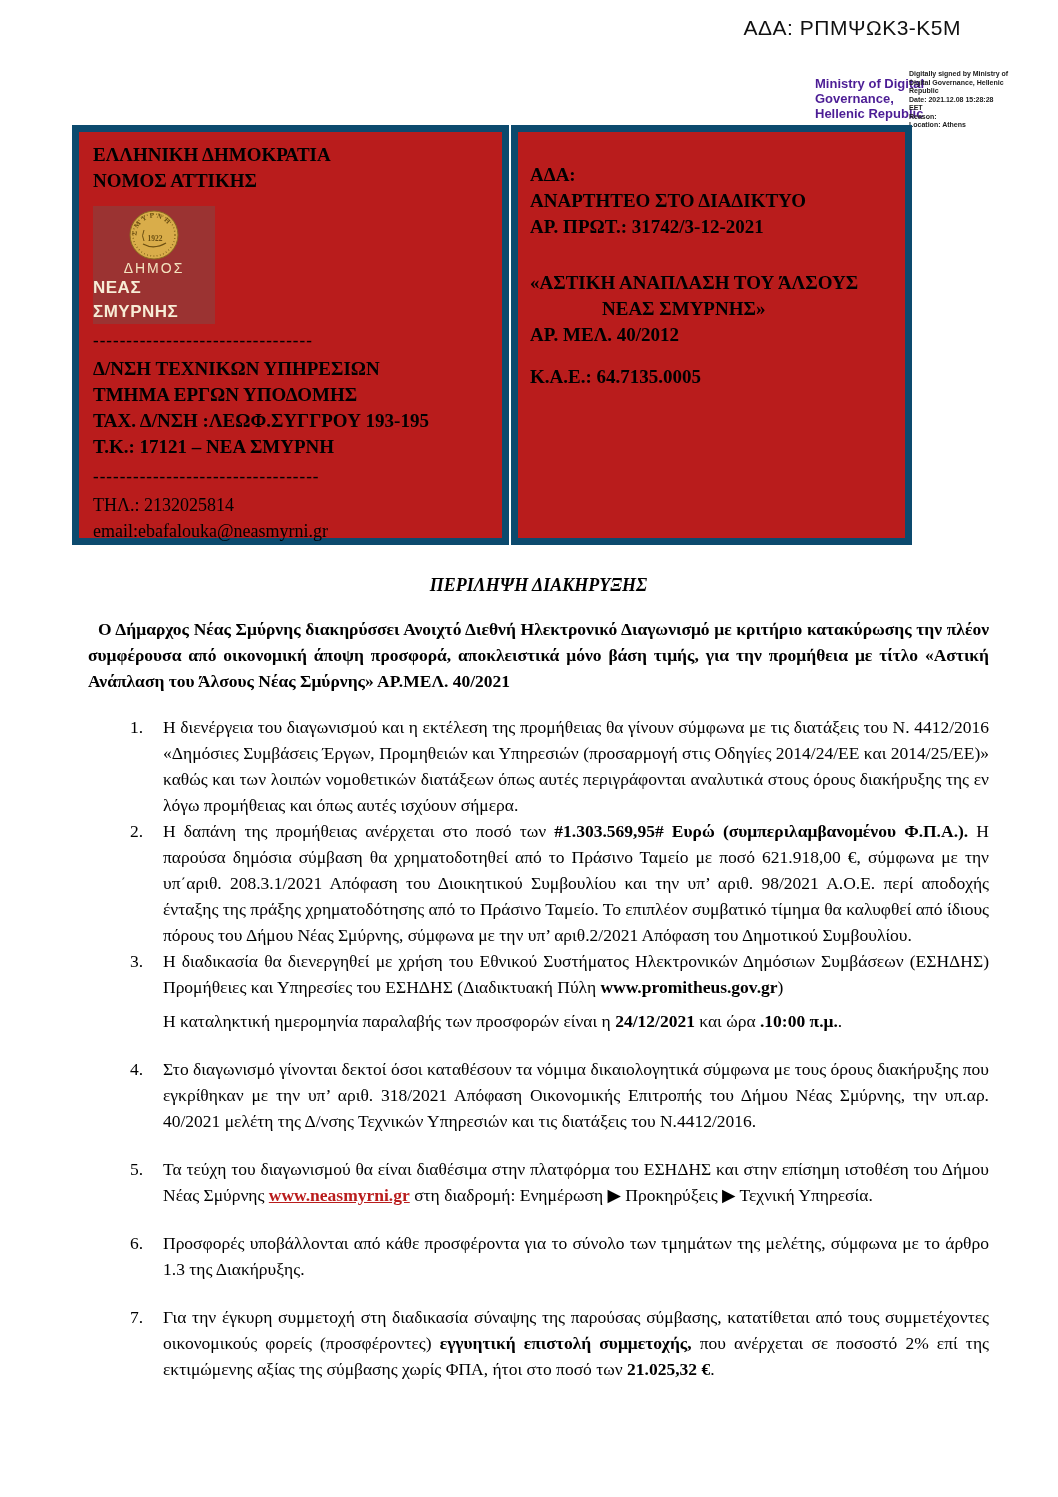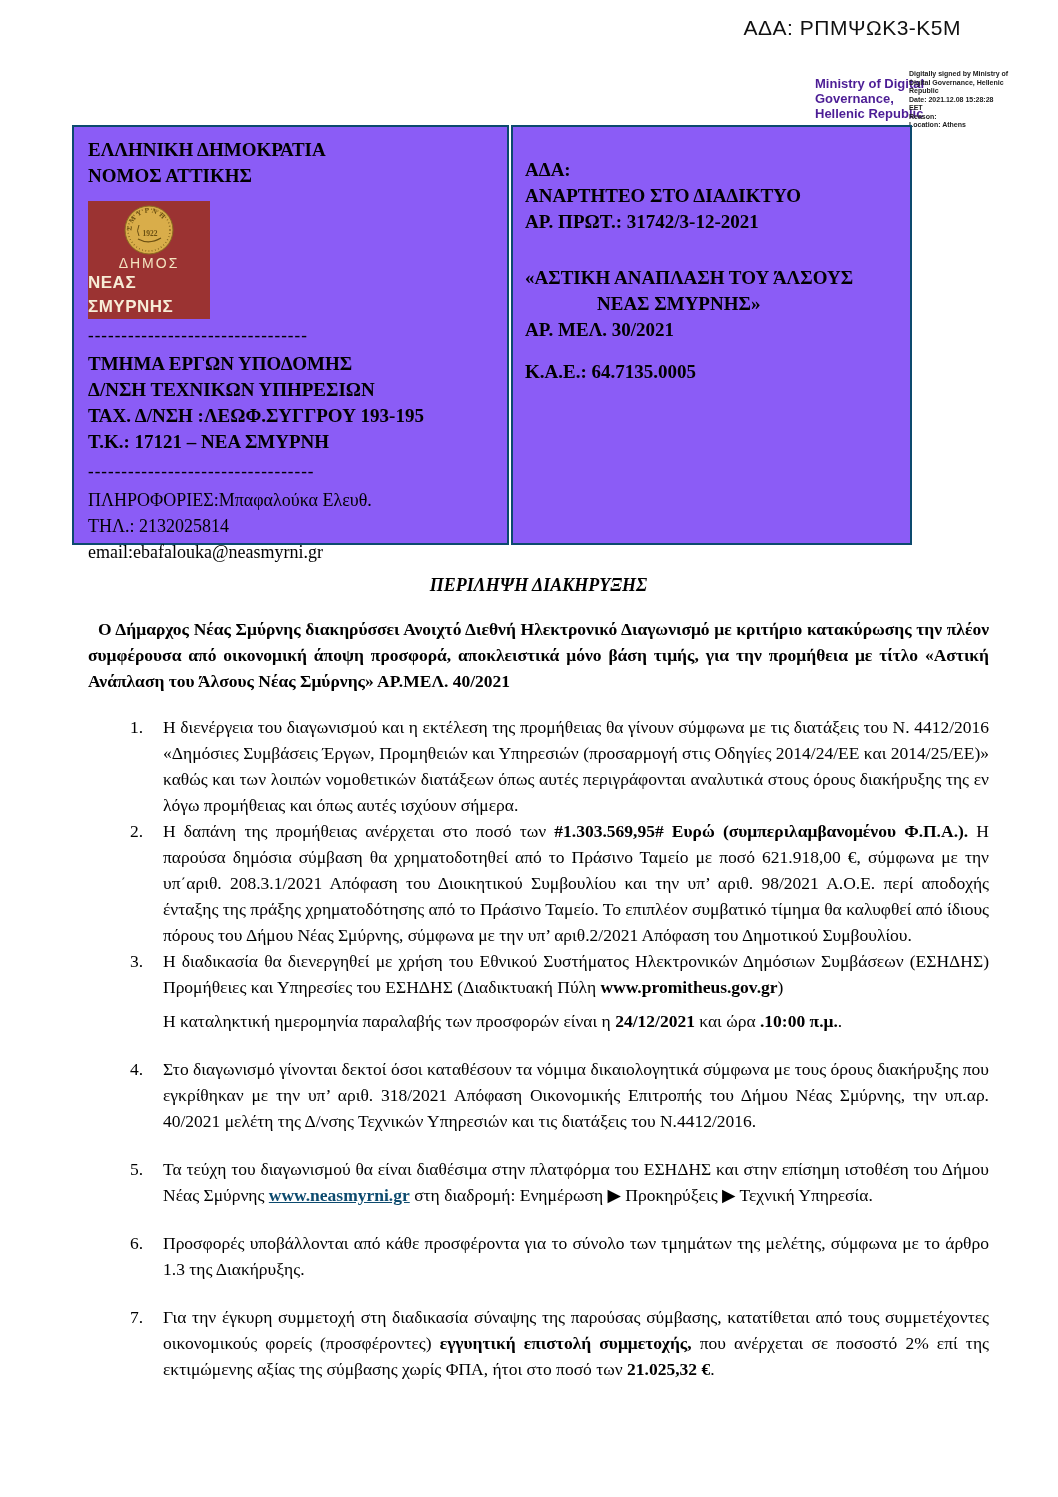--- a/index.html
+++ b/index.html
@@ -24,21 +24,21 @@
     position:absolute;left:795px;top:76px;width:112px;
     font-family:"Liberation Sans", sans-serif;
     font-size:13px;line-height:15px;font-weight:600;color:#4c1d95;margin-left:20px;
   }
   .sig-details{
     position:absolute;left:909px;top:70px;width:130px;
     font-family:"Liberation Sans", sans-serif;
     font-size:7px;line-height:8.5px;font-weight:700;color:#1c1c1c;
   }
   
-  .hbox{position:absolute;border:2px solid #0c4a6e;background:#8b5cf6;box-sizing:border-box;}
+  .hbox{position:absolute;border:7px solid #0c4a6e;background:#b91c1c;box-sizing:border-box;}
   .box-left{left:72px;top:125px;width:437px;height:420px;padding:10px 14px;}
   .box-right{left:511px;top:125px;width:401px;height:420px;padding:30px 12px;}
   .hline{font-size:19px;line-height:26px;font-weight:bold;white-space:nowrap;}
   .hline-reg{font-size:18px;line-height:26px;font-weight:normal;white-space:nowrap;}
   .dashes{font-size:17px;line-height:22px;font-weight:bold;letter-spacing:1px;white-space:nowrap;overflow:hidden;margin-top:6px;margin-bottom:4px;}
   
   .logo{
     width:122px;height:118px;background:#9b3332;margin-top:12px;
     display:flex;flex-direction:column;align-items:center;justify-content:flex-start;
   }
@@ -56,21 +56,21 @@
   .doc-title{text-align:center;font-weight:bold;font-size:18px;margin:0 0 18px 0;font-style:italic;}
   .intro{font-weight:bold;text-align:justify;margin:0 0 20px 0;text-indent:10px;}
   .doc-item{display:flex;align-items:flex-start;}
   .doc-item + .doc-item{margin-top:0;}
   .doc-item:nth-child(n+4){margin-top:22px;}
   .item-num{width:33px;margin-left:42px;flex:none;}
   .item-body{flex:1;}
   .item-para{margin:0;text-align:justify;}
   .item-para + .item-para{margin-top:8px;}
   .b{font-weight:bold;}
-  a.doclink{color:#0c4a6e;font-weight:bold;text-decoration:underline;}
+  a.doclink{color:#b91c1c;font-weight:bold;text-decoration:underline;}
 </style>
 </head>
 <body>
 
 <div class="page">
 
   <div class="ada-top">ΑΔΑ: ΡΠΜΨΩΚ3-Κ5Μ</div>
 
   <div class="sig-name">
       <div class="sigline">Ministry of Digital</div>
@@ -104,40 +104,39 @@
         <text x="52" y="62" text-anchor="middle" font-size="15" font-weight="bold" fill="#6b4f12" font-family="Liberation Serif, serif">1922</text>
         <path d="M28 68 Q50 80 74 66" stroke="#6b4f12" stroke-width="2.5" fill="none"></path>
         <path d="M30 40 Q24 52 30 62" stroke="#6b4f12" stroke-width="2" fill="none"></path>
       </svg>
       <div class="logo-line1">ΔΗΜΟΣ</div>
       <div class="logo-line2">ΝΕΑΣ ΣΜΥΡΝΗΣ</div>
     </div>
 
     <div class="dashes">---------------------------------</div>
     <div>
+        <div class="hline">Δ/ΝΣΗ ΤΕΧΝΙΚΩΝ ΥΠΗΡΕΣΙΩΝ</div>
         <div class="hline">ΤΜΗΜΑ ΕΡΓΩΝ ΥΠΟΔΟΜΗΣ</div>
-        <div class="hline">Δ/ΝΣΗ ΤΕΧΝΙΚΩΝ ΥΠΗΡΕΣΙΩΝ</div>
         <div class="hline">ΤΑΧ. Δ/ΝΣΗ :ΛΕΩΦ.ΣΥΓΓΡΟΥ 193-195</div>
         <div class="hline">Τ.Κ.: 17121 – ΝΕΑ ΣΜΥΡΝΗ</div>
       </div>
     <div class="dashes">----------------------------------</div>
     <div>
-        <div class="hline-reg">ΠΛΗΡΟΦΟΡΙΕΣ:Μπαφαλούκα Ελευθ.</div>
         <div class="hline-reg">ΤΗΛ.: 2132025814</div>
         <div class="hline-reg">email:ebafalouka@neasmyrni.gr</div>
       </div>
   </div>
 
   <div class="hbox box-right">
     <div class="hline">ΑΔΑ:</div>
     <div class="hline">ΑΝΑΡΤΗΤΕΟ ΣΤΟ ΔΙΑΔΙΚΤΥΟ</div>
     <div class="hline">ΑΡ. ΠΡΩΤ.: 31742/3-12-2021</div>
     <div class="hline rb-gap1">«ΑΣΤΙΚΗ ΑΝΑΠΛΑΣΗ ΤΟΥ ΆΛΣΟΥΣ</div>
     <div class="hline rb-center">ΝΕΑΣ ΣΜΥΡΝΗΣ»</div>
-    <div class="hline">ΑΡ. ΜΕΛ. 30/2021</div>
+    <div class="hline">ΑΡ. ΜΕΛ. 40/2012</div>
     <div class="hline rb-gap2">Κ.Α.Ε.: 64.7135.0005</div>
   </div>
 
   <div class="main">
     <div class="doc-title">ΠΕΡΙΛΗΨΗ ΔΙΑΚΗΡΥΞΗΣ</div>
     <div class="intro">Ο Δήμαρχος Νέας Σμύρνης  διακηρύσσει  Ανοιχτό Διεθνή Ηλεκτρονικό Διαγωνισμό με κριτήριο κατακύρωσης την πλέον συμφέρουσα από οικονομική άποψη προσφορά, αποκλειστικά μόνο βάση τιμής, για την προμήθεια με τίτλο «Αστική Ανάπλαση του Άλσους Νέας Σμύρνης» ΑΡ.ΜΕΛ. 40/2021</div>
     <div>
         <div class="doc-item">
           <div class="item-num">1.</div>
           <div class="item-body">

